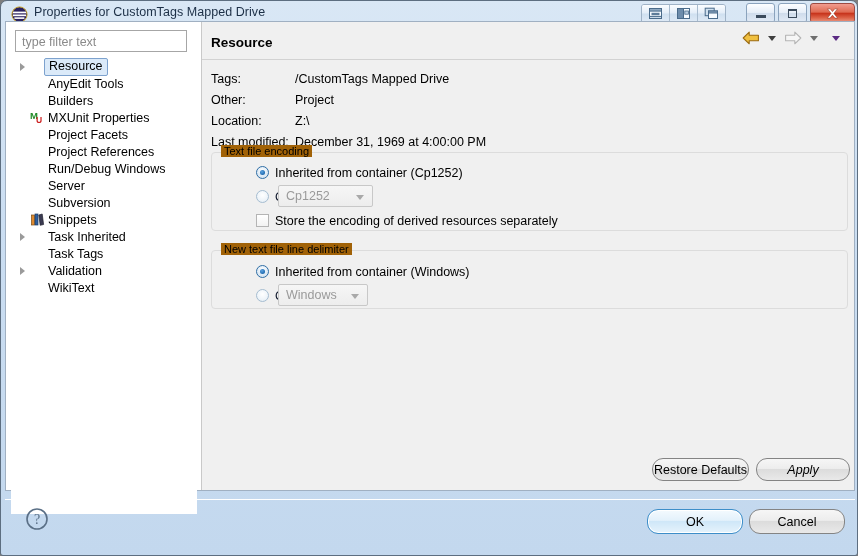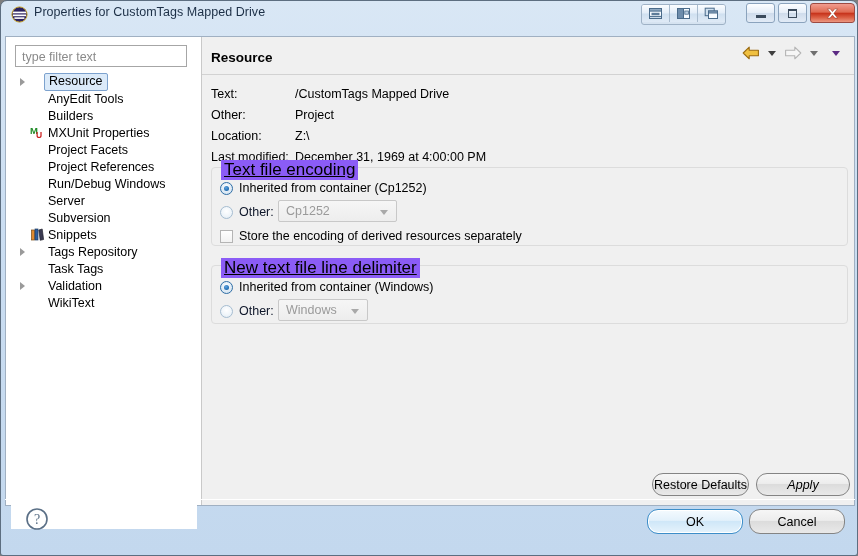--- a/index.html
+++ b/index.html
@@ -74,21 +74,21 @@
     border-radius: 3px 4px 3px 3px;
     background: linear-gradient(to bottom, #f19c8f 0%, #df6a52 45%, #c7341c 52%, #db5f44 75%, #ec9781 100%);
     margin-right: 0;
   }
   .wbtn .glyph-min { width: 10px; height: 3px; background: #3a4a5c; margin-top: 6px;}
   .wbtn .glyph-max { width: 9px; height: 9px; border: 1px solid #3a4a5c; border-top-width: 2px; box-sizing: border-box;}
   .wbtn.close svg { display: block; }
 
   
   #dialog-body {
-    position: absolute; left: 4px; top: 35px;
+    position: absolute; left: 4px; top: 20px;
     width: 850px; height: 470px;
     background: #ffffff;
     border: 1px solid #a0b0c2;
     box-sizing: border-box;
   }
 
   
   #filter-box {
     position: absolute; left: 9px; top: 8px;
     width: 172px; height: 22px;
@@ -186,33 +186,33 @@
   .groupbox {
     position: absolute;
     border: 1px solid #dcdcdc;
     border-radius: 4px;
     background: transparent;
     box-sizing: border-box;
   }
   .group-legend {
     position: absolute;
     top: -8px; left: 9px;
-    background: #8b5cf6;
+    background: #a16207;
     padding: 0 3px;
-    font-size: 17px; color: #000;
+    font-size: 11px; color: #000;
     white-space: nowrap;
-    text-decoration: underline;
   }
 
   
   .ctl-row {
     position: absolute;
-    display: flex; align-items: center;
+    display: flex; 
     font-size: 12.5px; color: #000;
     white-space: nowrap;
+    margin-left: 36px;
   }
   .radio {
     width: 13px; height: 13px; border-radius: 50%;
     box-sizing: border-box;
     margin-right: 6px;
     border: 1px solid #a6bdd1;
     background: radial-gradient(circle at 50% 38%, #ffffff 0%, #eef4f9 60%, #dde7f0 100%);
     position: relative;
     flex: 0 0 13px;
   }
@@ -423,21 +423,21 @@
           </svg>
         </span>
         <span class="tlabel">Snippets</span>
       </div>
 
       <div class="tree-row">
         <span class="tw">
             <span class="tw-arrow"></span>
           </span>
         <span class="ticon"></span>
-        <span class="tlabel">Tags Repository</span>
+        <span class="tlabel">Task Inherited</span>
       </div>
 
       <div class="tree-row">
         <span class="tw"></span>
         <span class="ticon"></span>
         <span class="tlabel">Task Tags</span>
       </div>
 
       <div class="tree-row">
         <span class="tw">
@@ -472,21 +472,21 @@
         <span class="nav-cell">
           <svg width="18" height="14" viewBox="0 0 18 14">
             <path d="M10.8 1.2 L10.8 4.3 L1.6 4.3 L1.6 9.7 L10.8 9.7 L10.8 12.8 L16.8 7 Z" fill="#f6f6f6" stroke="#b4b4b4" stroke-width="1.1" stroke-linejoin="round"></path>
           </svg>
         </span>
         <span class="caret-dn" style="border-top-color:#6f6f6f;"></span>
         <span class="caret-dn purple"></span>
       </div>
 
       <div class="info-row" style="top:50px;">
-        <span class="info-label">Text:</span>
+        <span class="info-label">Tags:</span>
         <span class="info-value">/CustomTags Mapped Drive</span>
       </div>
       <div class="info-row" style="top:71px;">
         <span class="info-label">Other:</span>
         <span class="info-value">Project</span>
       </div>
       <div class="info-row" style="top:92px;">
         <span class="info-label">Location:</span>
         <span class="info-value">Z:\</span>
       </div>
@@ -501,21 +501,21 @@
 
       <div class="ctl-row" style="left:18px; top:144px;">
         <span class="radio on"></span>
         <span>Inherited from container (Cp1252)</span>
       </div>
 
       <div class="ctl-row" style="left:18px; top:168px;">
         <span class="radio"></span>
         <span class="dim">Other:</span>
       </div>
-      <div class="combo" style="left:76px; top:163px; width:119px;">
+      <div class="combo" style="left:76px; top:163px; width:95px;">
         <span>Cp1252</span>
         <span class="ar"></span>
       </div>
 
       <div class="ctl-row" style="left:18px; top:192px;">
         <span class="checkbox"></span>
         <span>Store the encoding of derived resources separately</span>
       </div>
 
       <div class="groupbox" style="left:9px; top:228px; width:637px; height:59px;">

